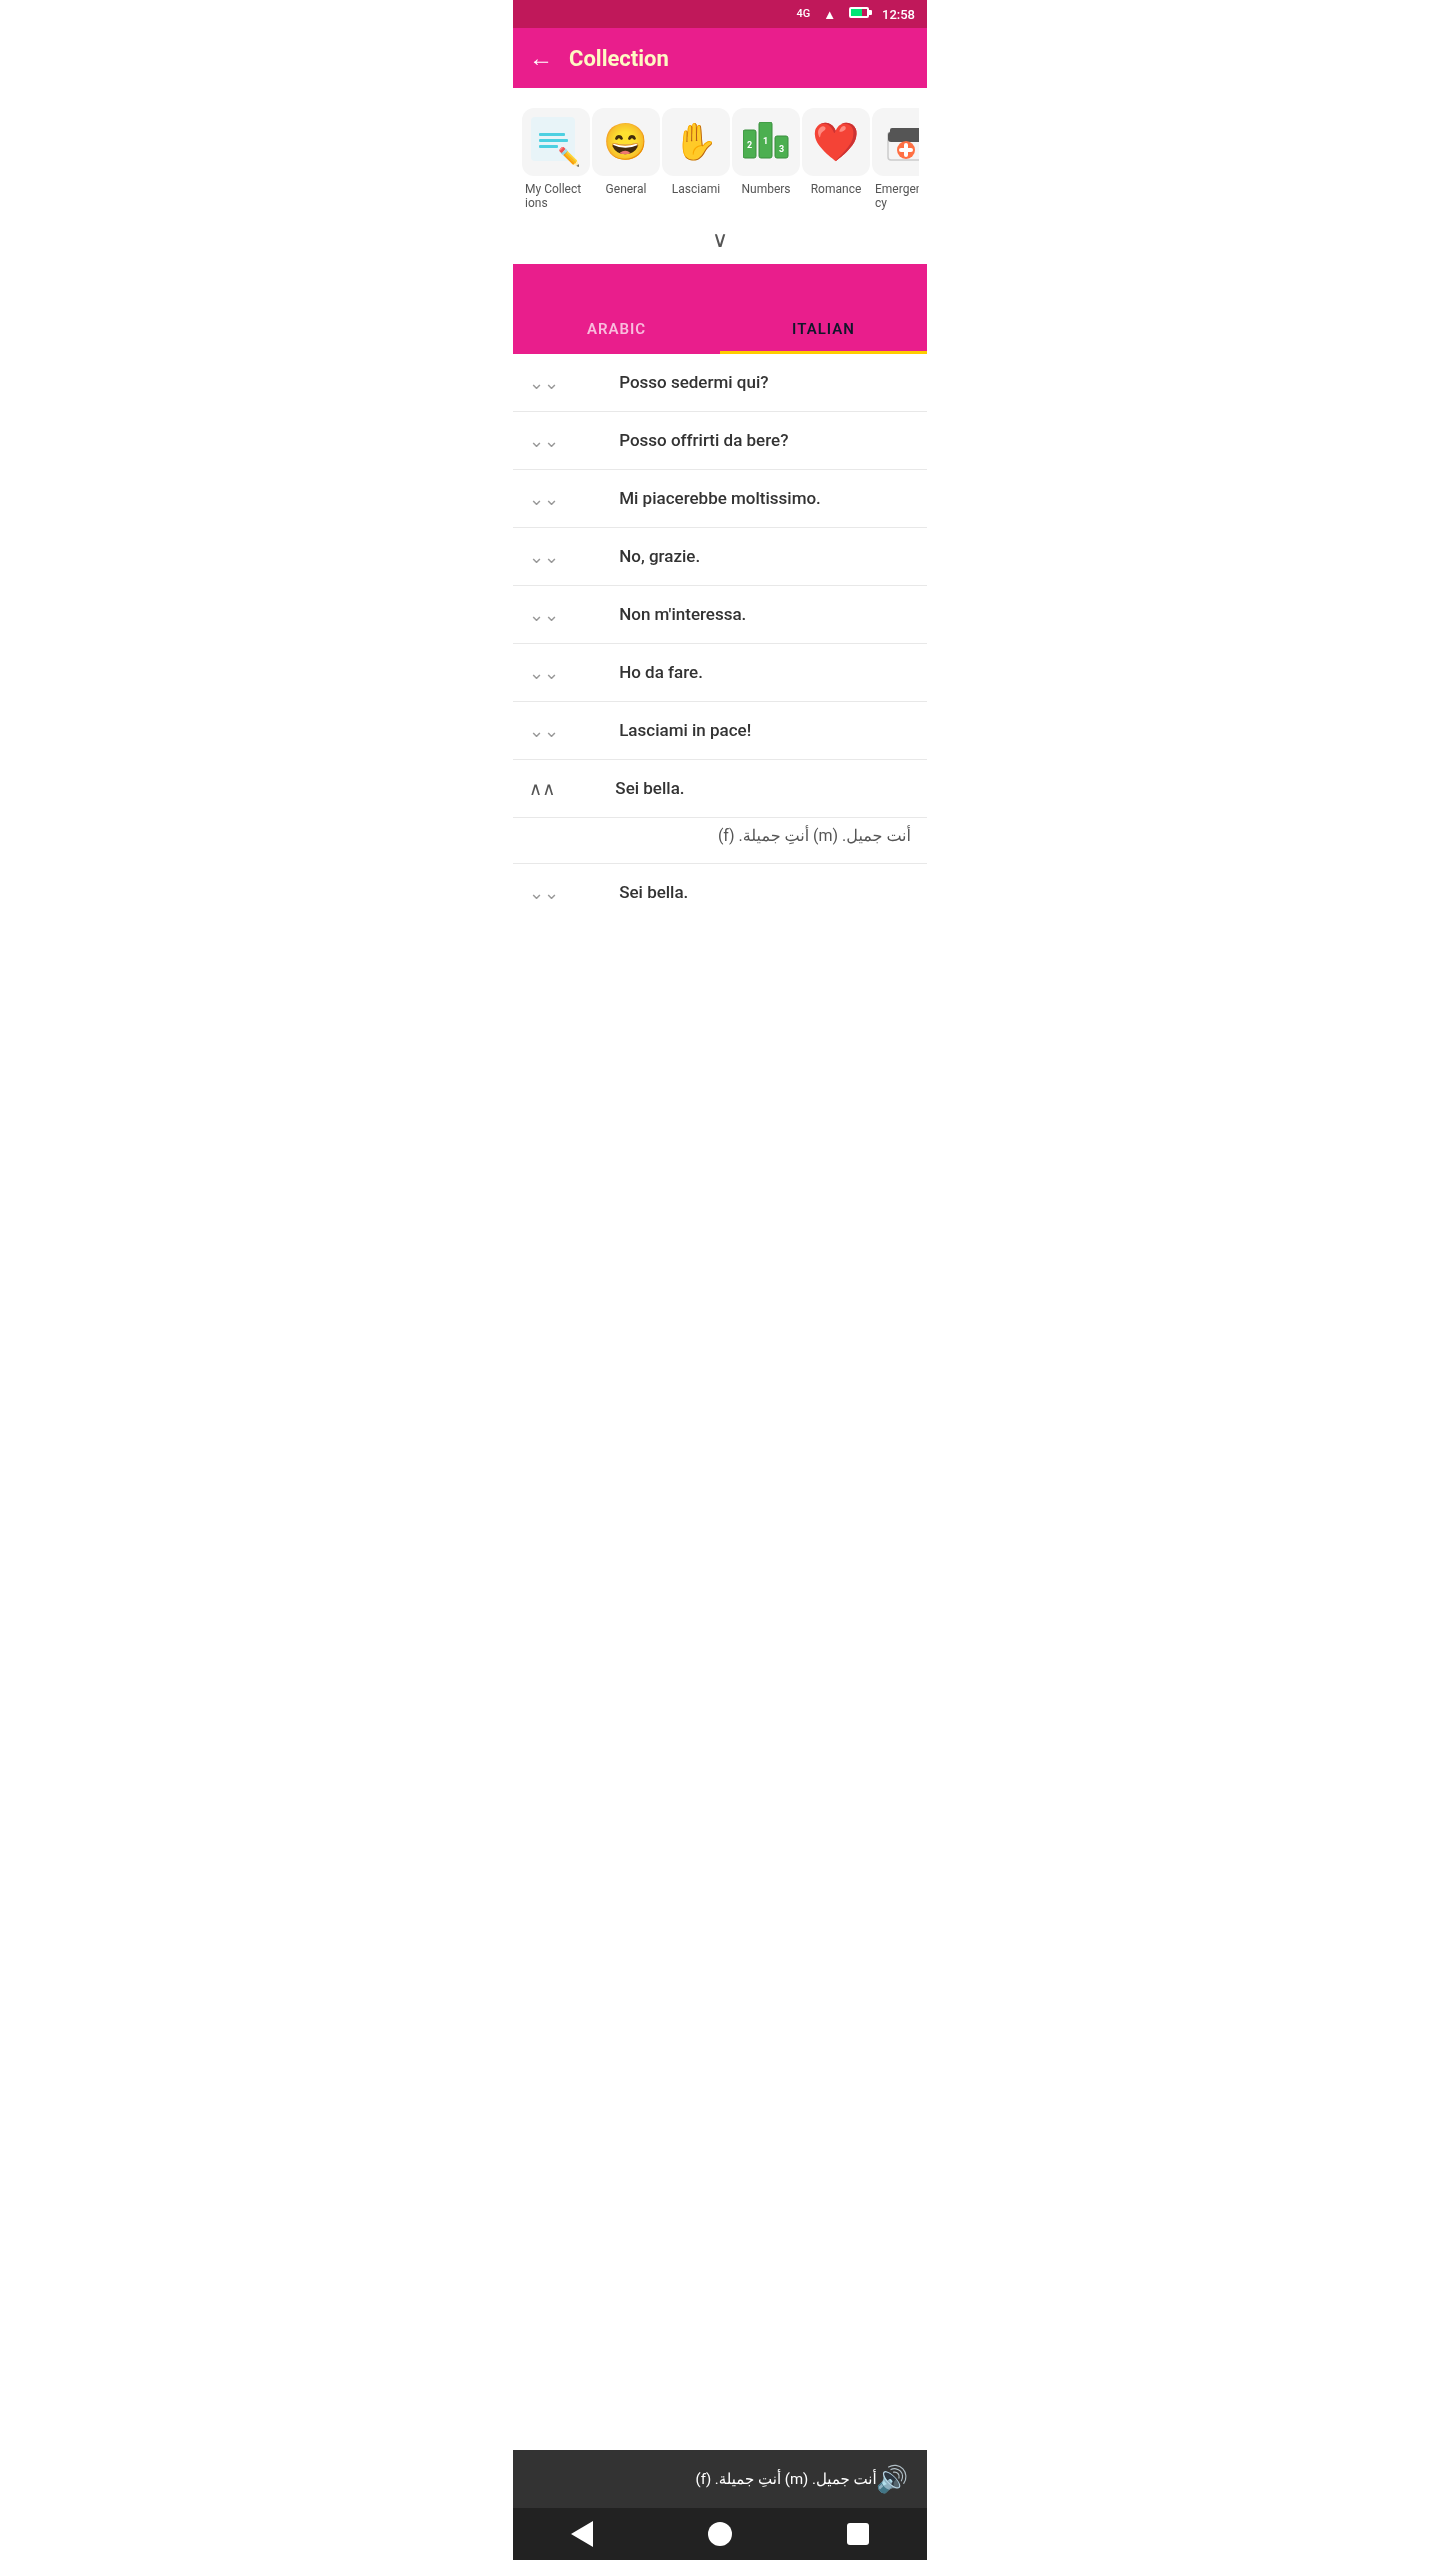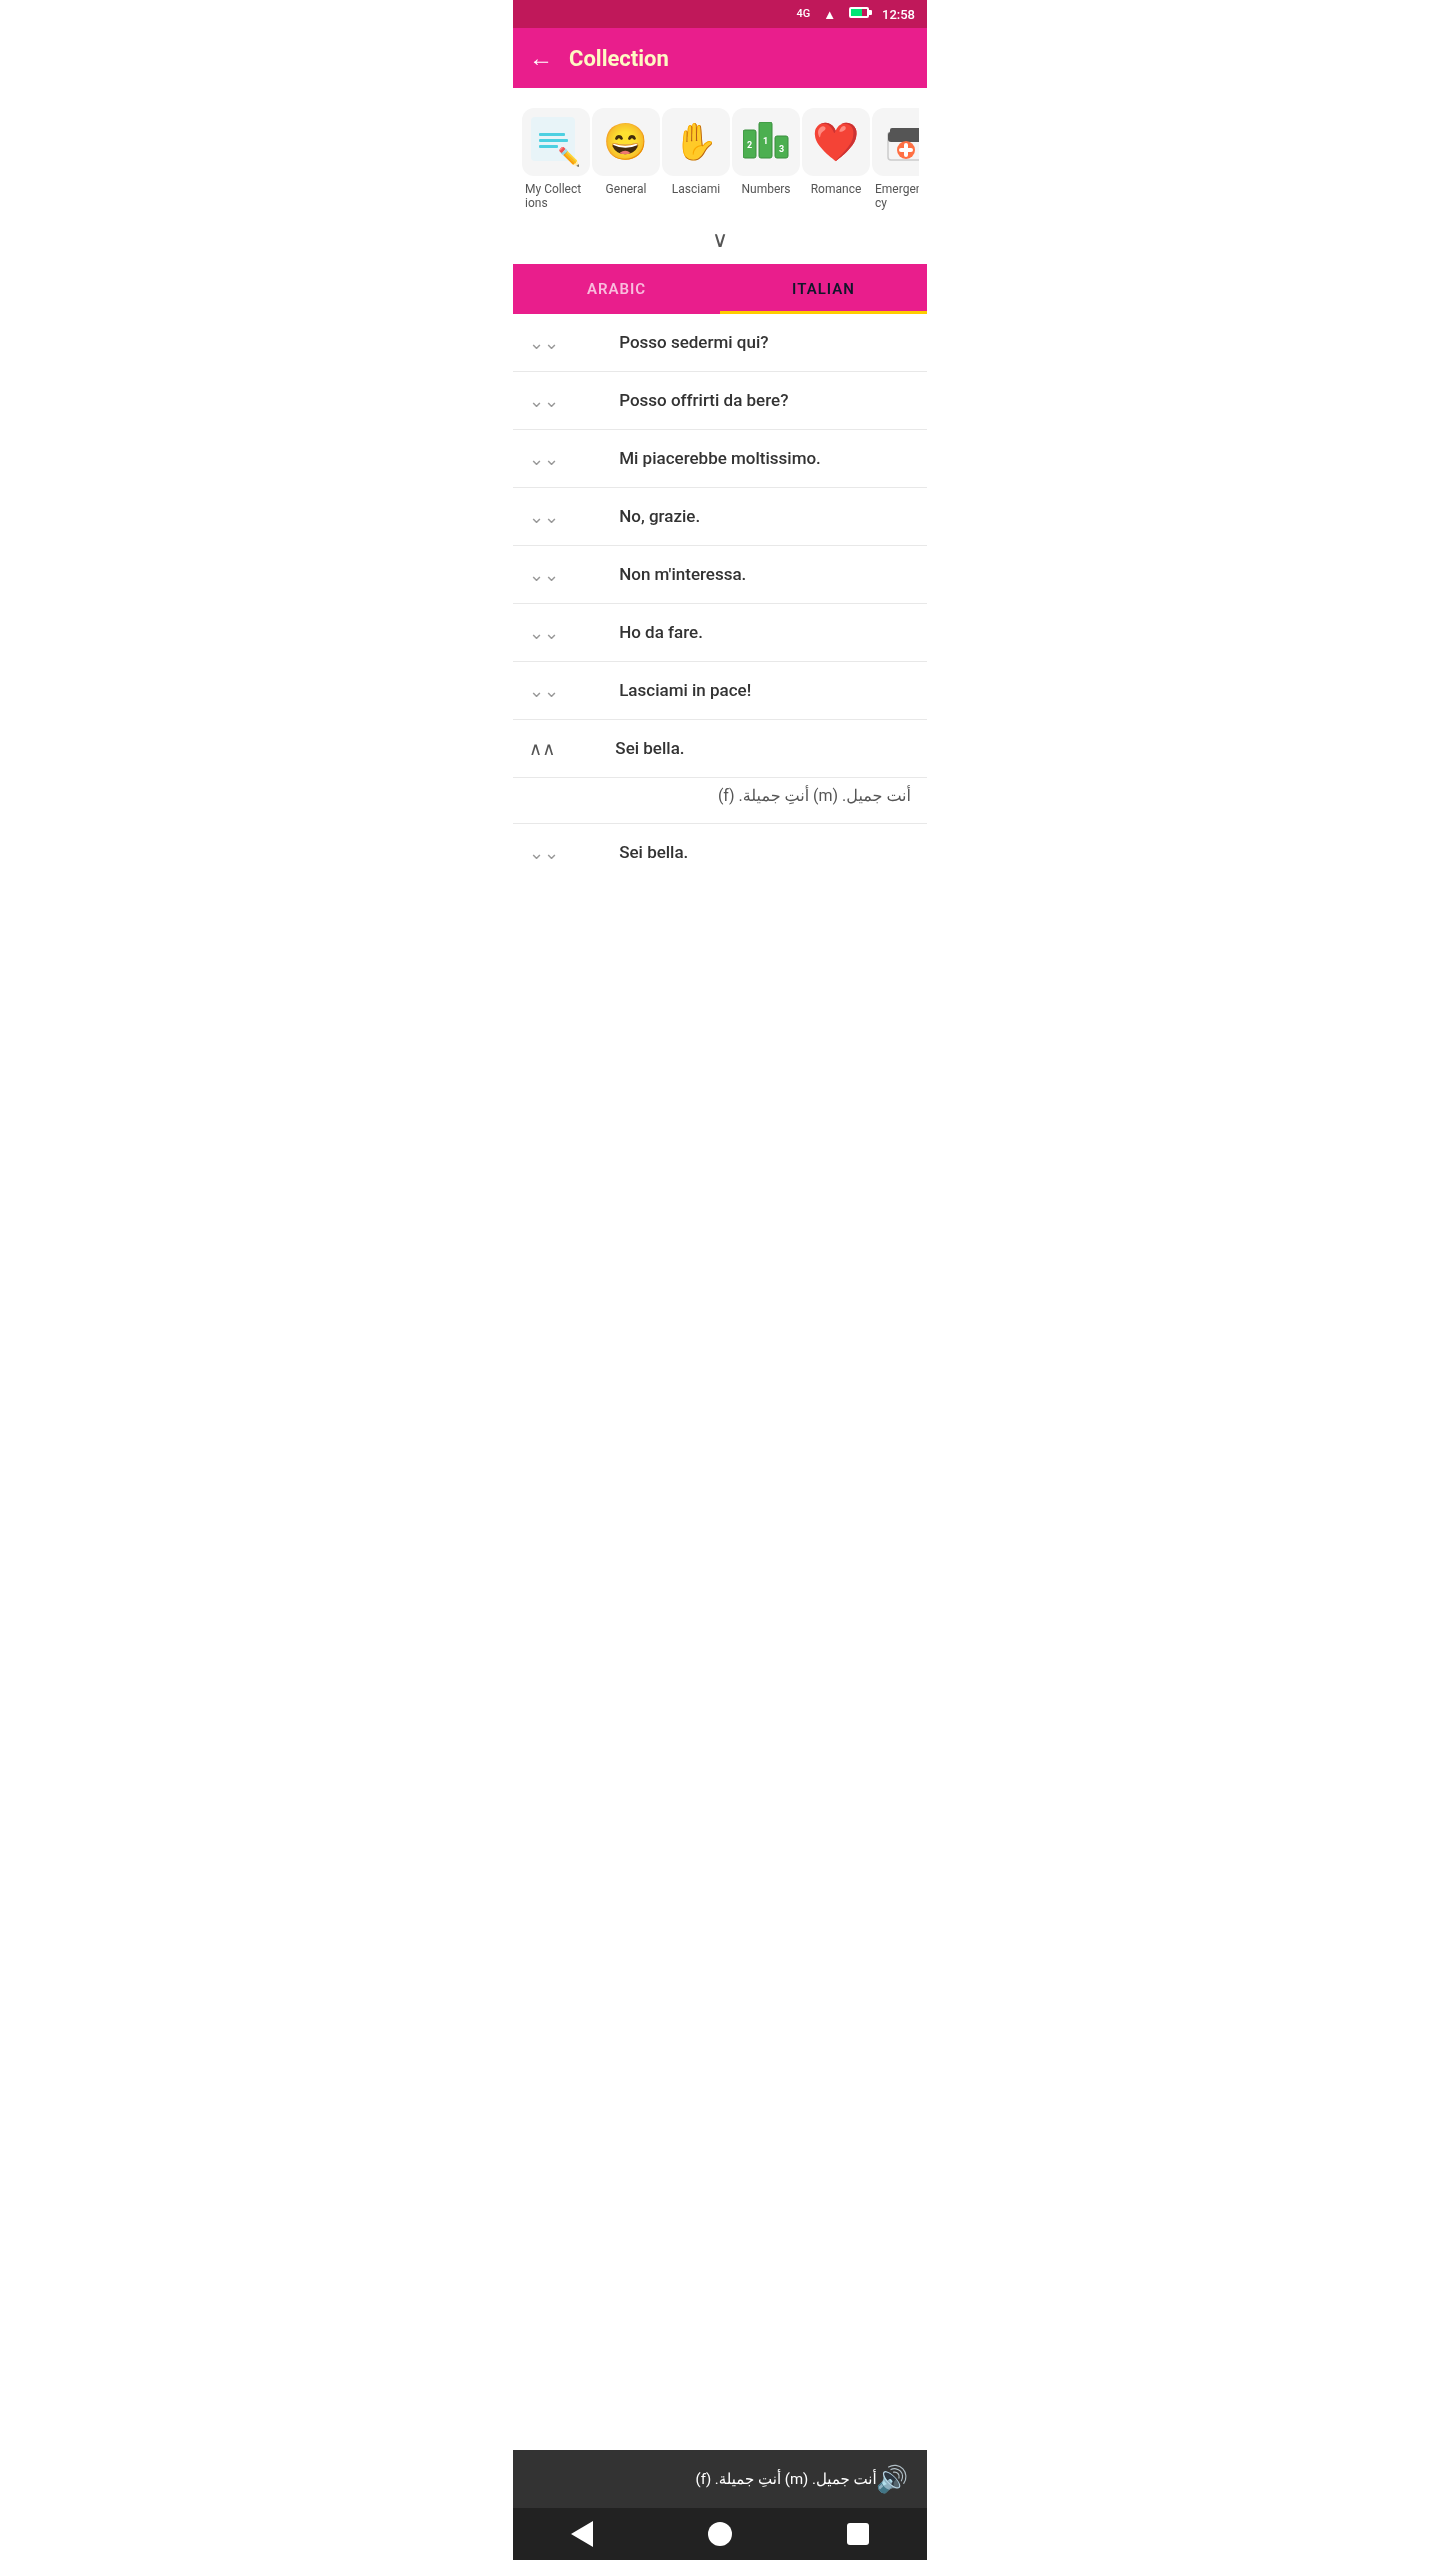--- a/index.html
+++ b/index.html
@@ -142,20 +142,21 @@
     }
     .tab {
       flex: 1;
       text-align: center;
       padding: 16px 0;
       font-size: 15px;
       font-weight: 600;
       letter-spacing: 1px;
       cursor: pointer;
       position: relative;
+      margin-top: 40px;
     }
     .tab-arabic {
       color: rgba(255,255,255,0.7);
     }
     .tab-italian {
       color: #0f172a;
     }
     .tab-italian::after {
       content: '';
       position: absolute;

